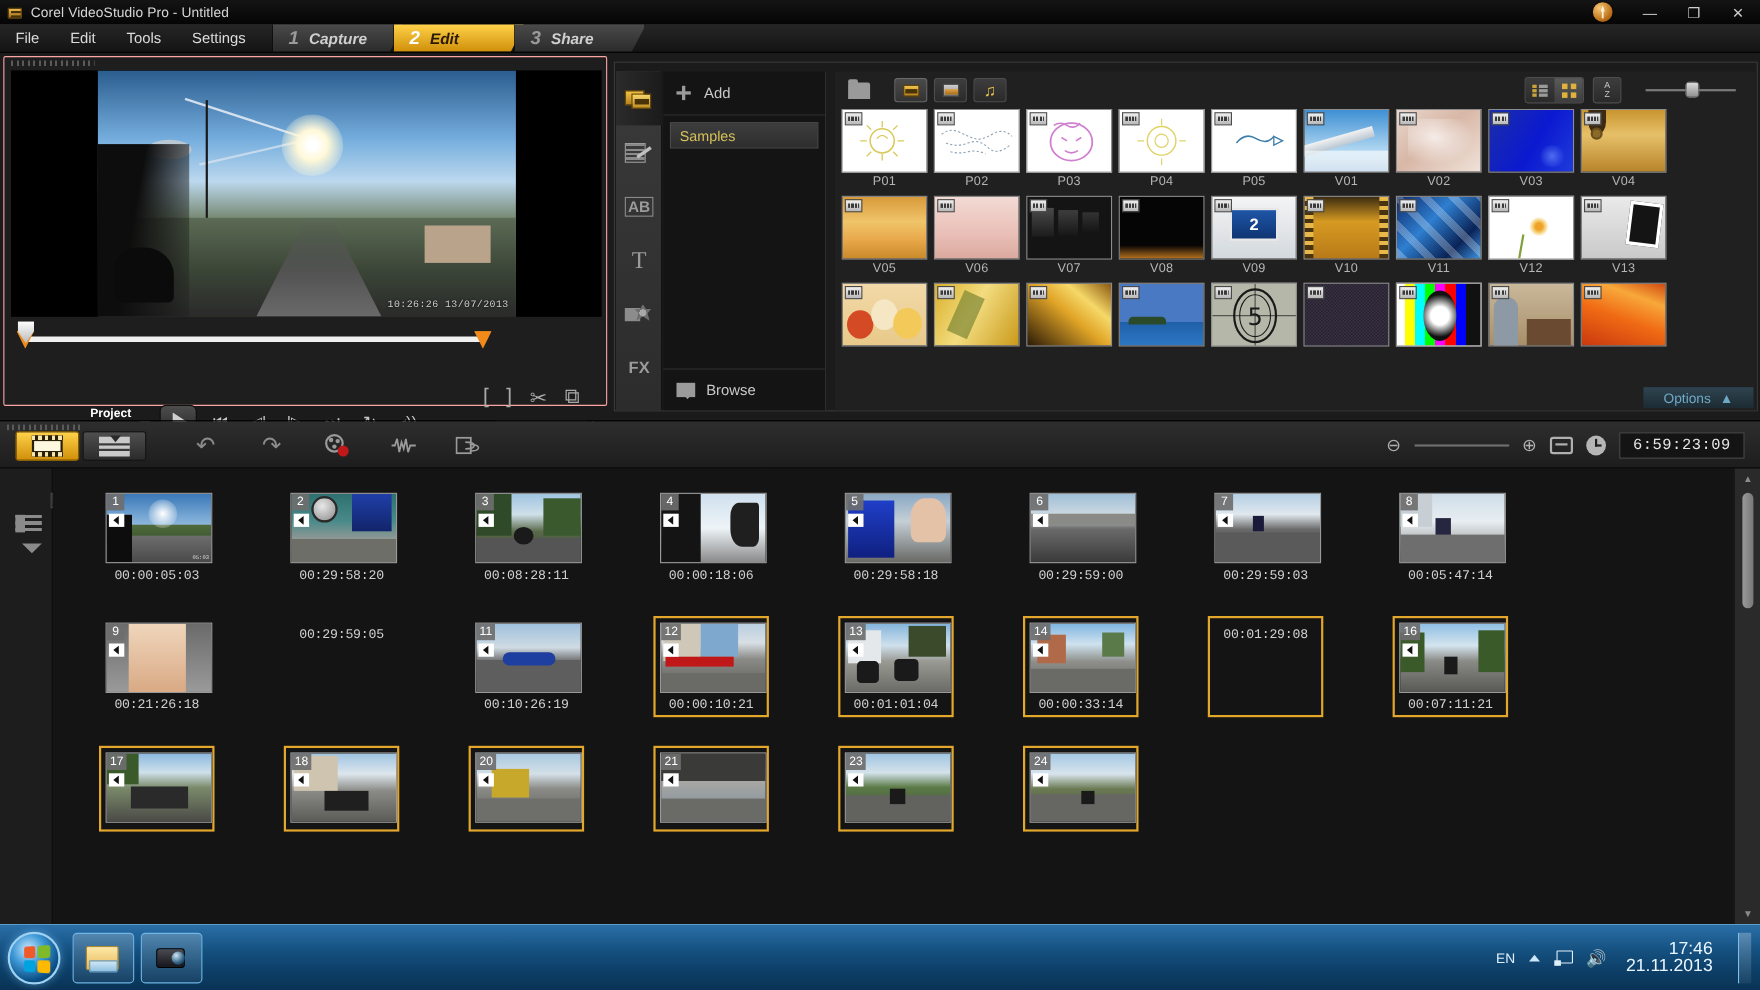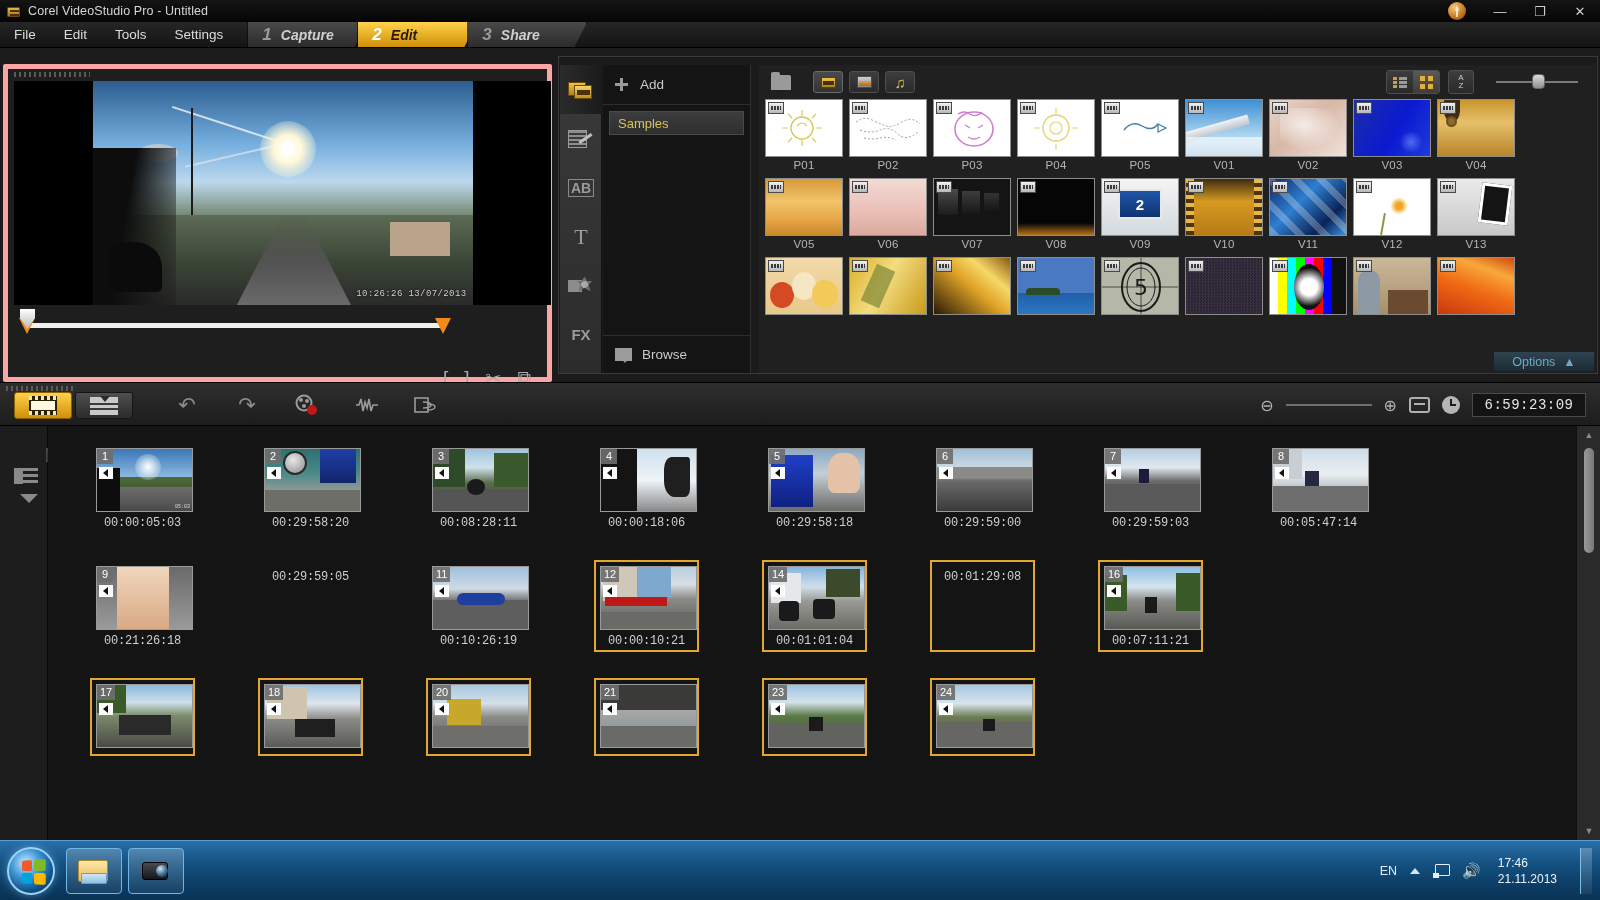--- a/index.html
+++ b/index.html
@@ -37,22 +37,22 @@
   .steps { display:flex; margin-left:10px; }
   .step { width:120px; display:flex; align-items:center; gap:9px; padding-left:14px;
     background:linear-gradient(#4a4a4a,#2b2b2b); border-left:1px solid #0a0a0a; border-right:1px solid #0a0a0a;
     font-style:italic; font-weight:bold; font-size:14px; color:#cfcfcf;
     clip-path:polygon(0 0,100% 0,calc(100% - 13px) 100%,0 100%); margin-right:-10px; }
   .step .num { font-size:17px; color:#9a9a9a; font-style:italic; }
   .step.active { background:linear-gradient(#ffd24a,#d08f09); color:#2a1a00; }
   .step.active .num { color:#fff; }
 
   
-  .preview-panel { position:absolute; left:3px; top:64px; width:549px; height:318px;
-    background:#1e1e1e; border:5px solid #fca5a5; border-radius:2px; }
+  .preview-panel { position:absolute; left:3px; top:51px; width:549px; height:318px;
+    background:#1e1e1e; border:1px solid #fca5a5; border-radius:2px; }
   .grip { position:absolute; left:6px; top:3px; width:76px; height:5px;
     background:repeating-linear-gradient(90deg,#5a5a5a 0 2px,transparent 2px 5px); }
   .video-area { position:absolute; left:6px; top:12px; width:537px; height:224px; background:#000;
     display:flex; align-items:center; justify-content:center; overflow:hidden; }
   .video-frame { position:relative; width:380px; height:224px; overflow:hidden;
     background:linear-gradient(#2b5d8f 0%,#75aede 28%,#bcd8ee 45%,#6d7f63 62%,#3b4a36 100%); }
   .vf-sun { position:absolute; left:44%; top:18%; width:56px; height:56px; border-radius:50%;
     background:radial-gradient(circle,#fff 10%,#fff8d8 35%,rgba(255,250,220,.25) 70%,transparent 75%); }
   .vf-trail { position:absolute; left:20%; top:20%; width:130px; height:2px;
     background:#e8eef5; transform:rotate(18deg); opacity:.85; }
@@ -321,21 +321,21 @@
     background:radial-gradient(circle at 35% 30%,#cfe6f5,#2e5f82 60%,#0b2335);}
   .tray { margin-left:auto; display:flex; align-items:center; gap:13px; padding-right:8px; color:#dff0fb; }
   .tray .lang { font-size:12.5px; }
   .tray .up { width:0;height:0;border-left:5px solid transparent;border-right:5px solid transparent;
     border-bottom:6px solid #cfe6f7; }
   .tray .net { width:16px; height:14px; position:relative; }
   .tray .net::before{content:"";position:absolute;left:2px;top:0;width:13px;height:10px;
     border:1px solid #dff0fb;border-radius:1px;}
   .tray .net::after{content:"";position:absolute;left:0;bottom:0;width:6px;height:5px;background:#dff0fb;}
   .tray .vol { color:#e6f3fd; font-size:15px; }
-  .clockbox { text-align:left; font-size:12px; line-height:16px; color:#eaf6ff; margin-left:4px; }
+  .clockbox { text-align:right; font-size:16px; line-height:16px; color:#eaf6ff; margin-left:4px; }
   .showdesk { width:12px; height:46px; margin-left:10px;
     background:linear-gradient(rgba(255,255,255,.25),rgba(255,255,255,.06));
     border-left:1px solid #7cc0e8; }
 </style>
 </head>
 <body>
 
 <div id="app">
 
   <div class="titlebar">
@@ -928,26 +928,37 @@
             <div class="sb-dur">00:00:10:21</div>
           </div>
 
           <div class="sb-cell sel">
             <div class="sb-thumb">
               <div style="position:absolute;inset:0;background:linear-gradient(#84b4dc,#cfe0ec 32%,#9a9a94 55%,#6a6a66)"></div>
               <div style="position:absolute;left:2px;top:6px;width:30px;height:30px;background:#e4e8ea"></div>
               <div style="position:absolute;right:4px;top:2px;width:34px;height:28px;background:#3a4a2a"></div>
               <div style="position:absolute;left:10px;top:34px;width:20px;height:20px;background:#1a1a1a;border-radius:4px"></div>
               <div style="position:absolute;left:44px;top:32px;width:22px;height:20px;background:#1a1a1a;border-radius:4px"></div>
+              <div class="sb-num">13</div>
+              <div class="sb-aud"></div>
+            </div>
+            <div class="sb-dur">00:01:01:04</div>
+          </div>
+
+          <div class="sb-cell sel">
+            <div class="sb-thumb">
+              <div style="position:absolute;inset:0;background:linear-gradient(#7fb4e0,#cfe2ee 30%,#8e8e8a 56%,#5e5e5a)"></div>
+              <div style="position:absolute;left:6px;top:10px;width:26px;height:26px;background:#b06a4a"></div>
+              <div style="position:absolute;right:10px;top:8px;width:20px;height:22px;background:#5a7a4a"></div>
+              <div style="position:absolute;left:0;bottom:0;width:100%;height:34%;background:#6a6a66"></div>
               <div class="sb-num">14</div>
               <div class="sb-aud"></div>
             </div>
-            <div class="sb-dur">00:01:01:04</div>
-          </div>
-
+            <div class="sb-dur">00:00:33:14</div>
+          </div>
 
           <div class="sb-cell sel">
             <div class="sb-dur">00:01:29:08</div>
           </div>
 
           <div class="sb-cell sel">
             <div class="sb-thumb">
               <div style="position:absolute;inset:0;background:linear-gradient(#8fbfe4,#d4e4ee 32%,#8a8a86 55%,#585854)"></div>
               <div style="position:absolute;left:0;top:8px;width:22px;height:36px;background:#3a5a2a"></div>
               <div style="position:absolute;right:0;top:6px;width:24px;height:38px;background:#3a5a2a"></div>

